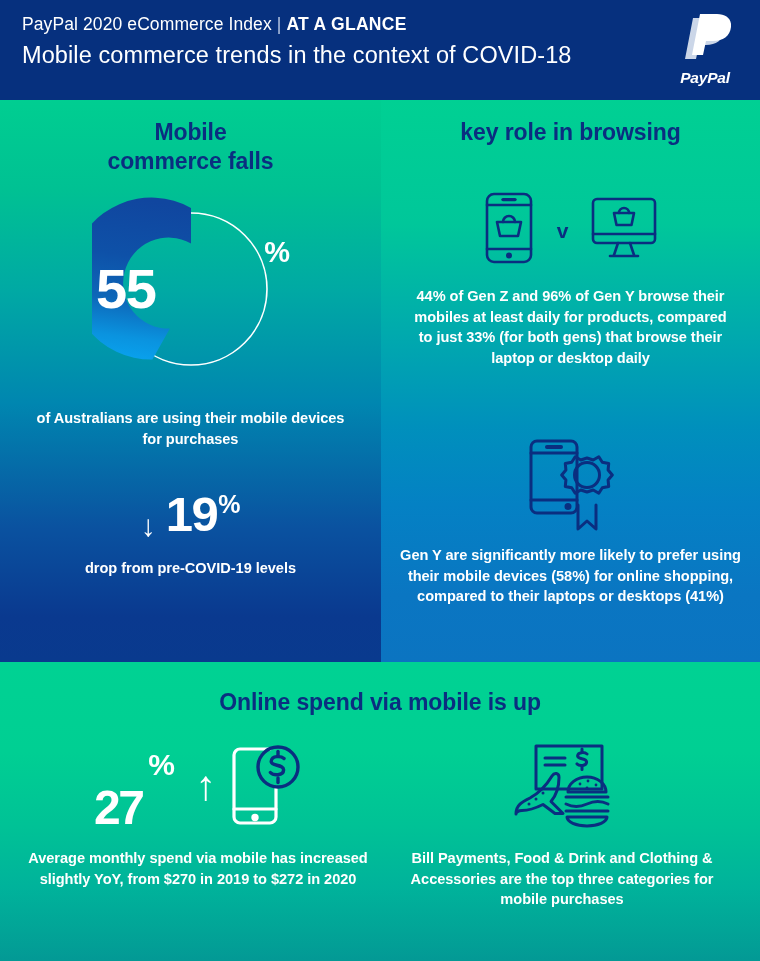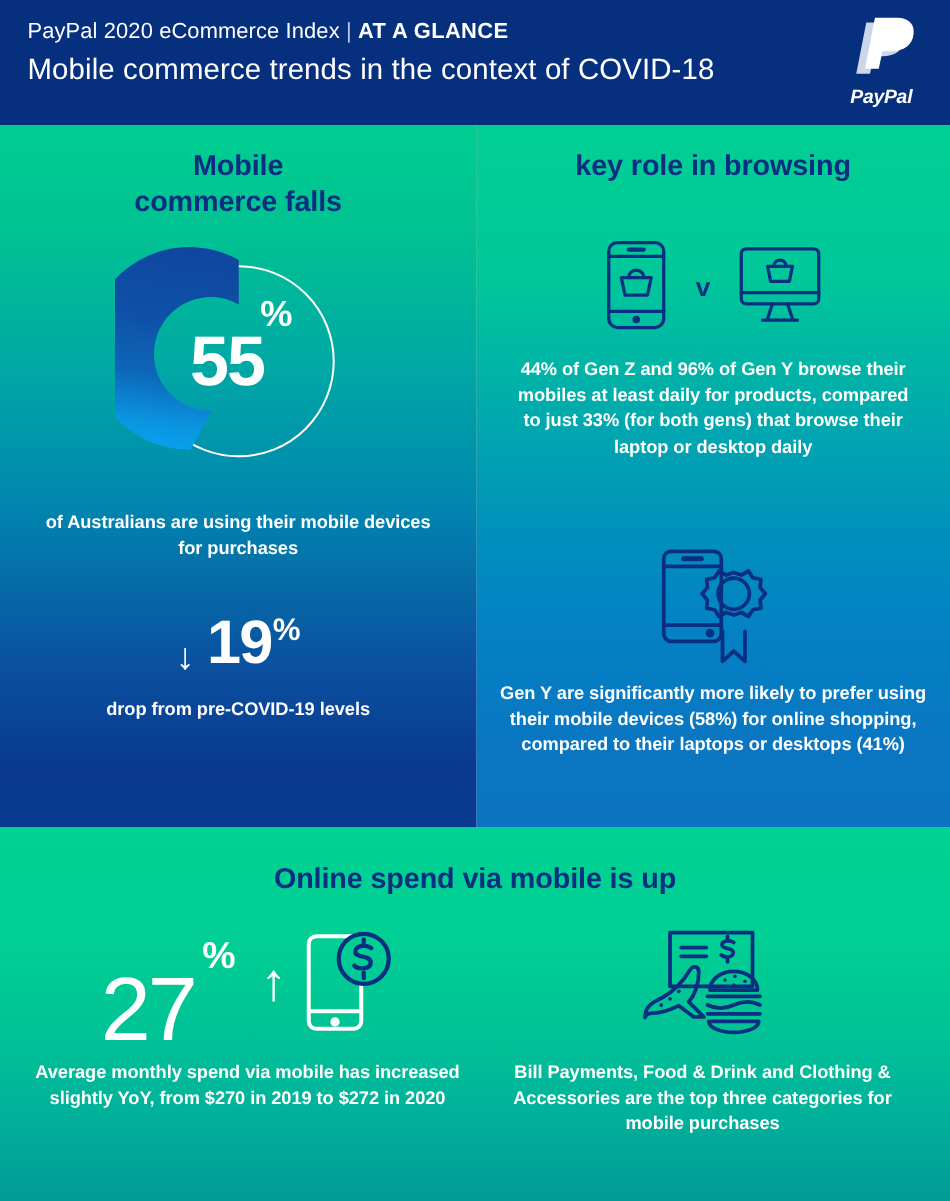--- a/index.html
+++ b/index.html
@@ -3,21 +3,21 @@
 <meta charset="utf-8">
 <style>
   html,body{margin:0;padding:0;background:#ffffff;}
   body{font-family:"Liberation Sans","DejaVu Sans",sans-serif;}
 
   .infographic{
     position:relative;
     width:760px;
     height:961px;
     overflow:hidden;
-    background:#fca5a5;
+    background:#701a75;
   }
 
   
   .header{
     position:absolute;
     left:0; top:0;
     width:760px; height:100px;
     background:#06307E;
     box-sizing:border-box;
     padding:14px 22px 0 22px;
@@ -98,21 +98,21 @@
   .left-title{ position:absolute; left:0; top:18px; width:381px; }
   .donut-wrap{
     position:absolute;
     left:92px; top:90px;
     width:198px; height:198px;
   }
   .donut-wrap svg{display:block;}
   .donut-label{
     position:absolute;
     left:0; top:0; width:198px; height:198px;
-    display:flex; align-items:center; justify-content:center;
+    display:flex; align-items:center; justify-content:space-between;
     pointer-events:none;
   }
   .donut-num{
     color:#ffffff;
     font-weight:700;
     font-size:56px;
     letter-spacing:-1.5px;
     line-height:1;
     transform:translateX(4px);
   }
@@ -198,22 +198,22 @@
   .bottom-left-block{
     position:absolute;
     left:28px; top:76px; width:340px;
   }
   .bottom-stat-row{
     display:flex; align-items:center; justify-content:center; gap:6px;
     height:96px;
   }
   .bot-num{
     color:#ffffff;
-    font-weight:400;
-    font-size:72px;
+    font-weight:700;
+    font-size:48px;
     line-height:1;
     letter-spacing:-2.5px;
     margin-top:44px;
   }
   .bot-pct{
     color:#ffffff;
     font-weight:700;
     font-size:30px;
     line-height:1;
     align-self:flex-start;

